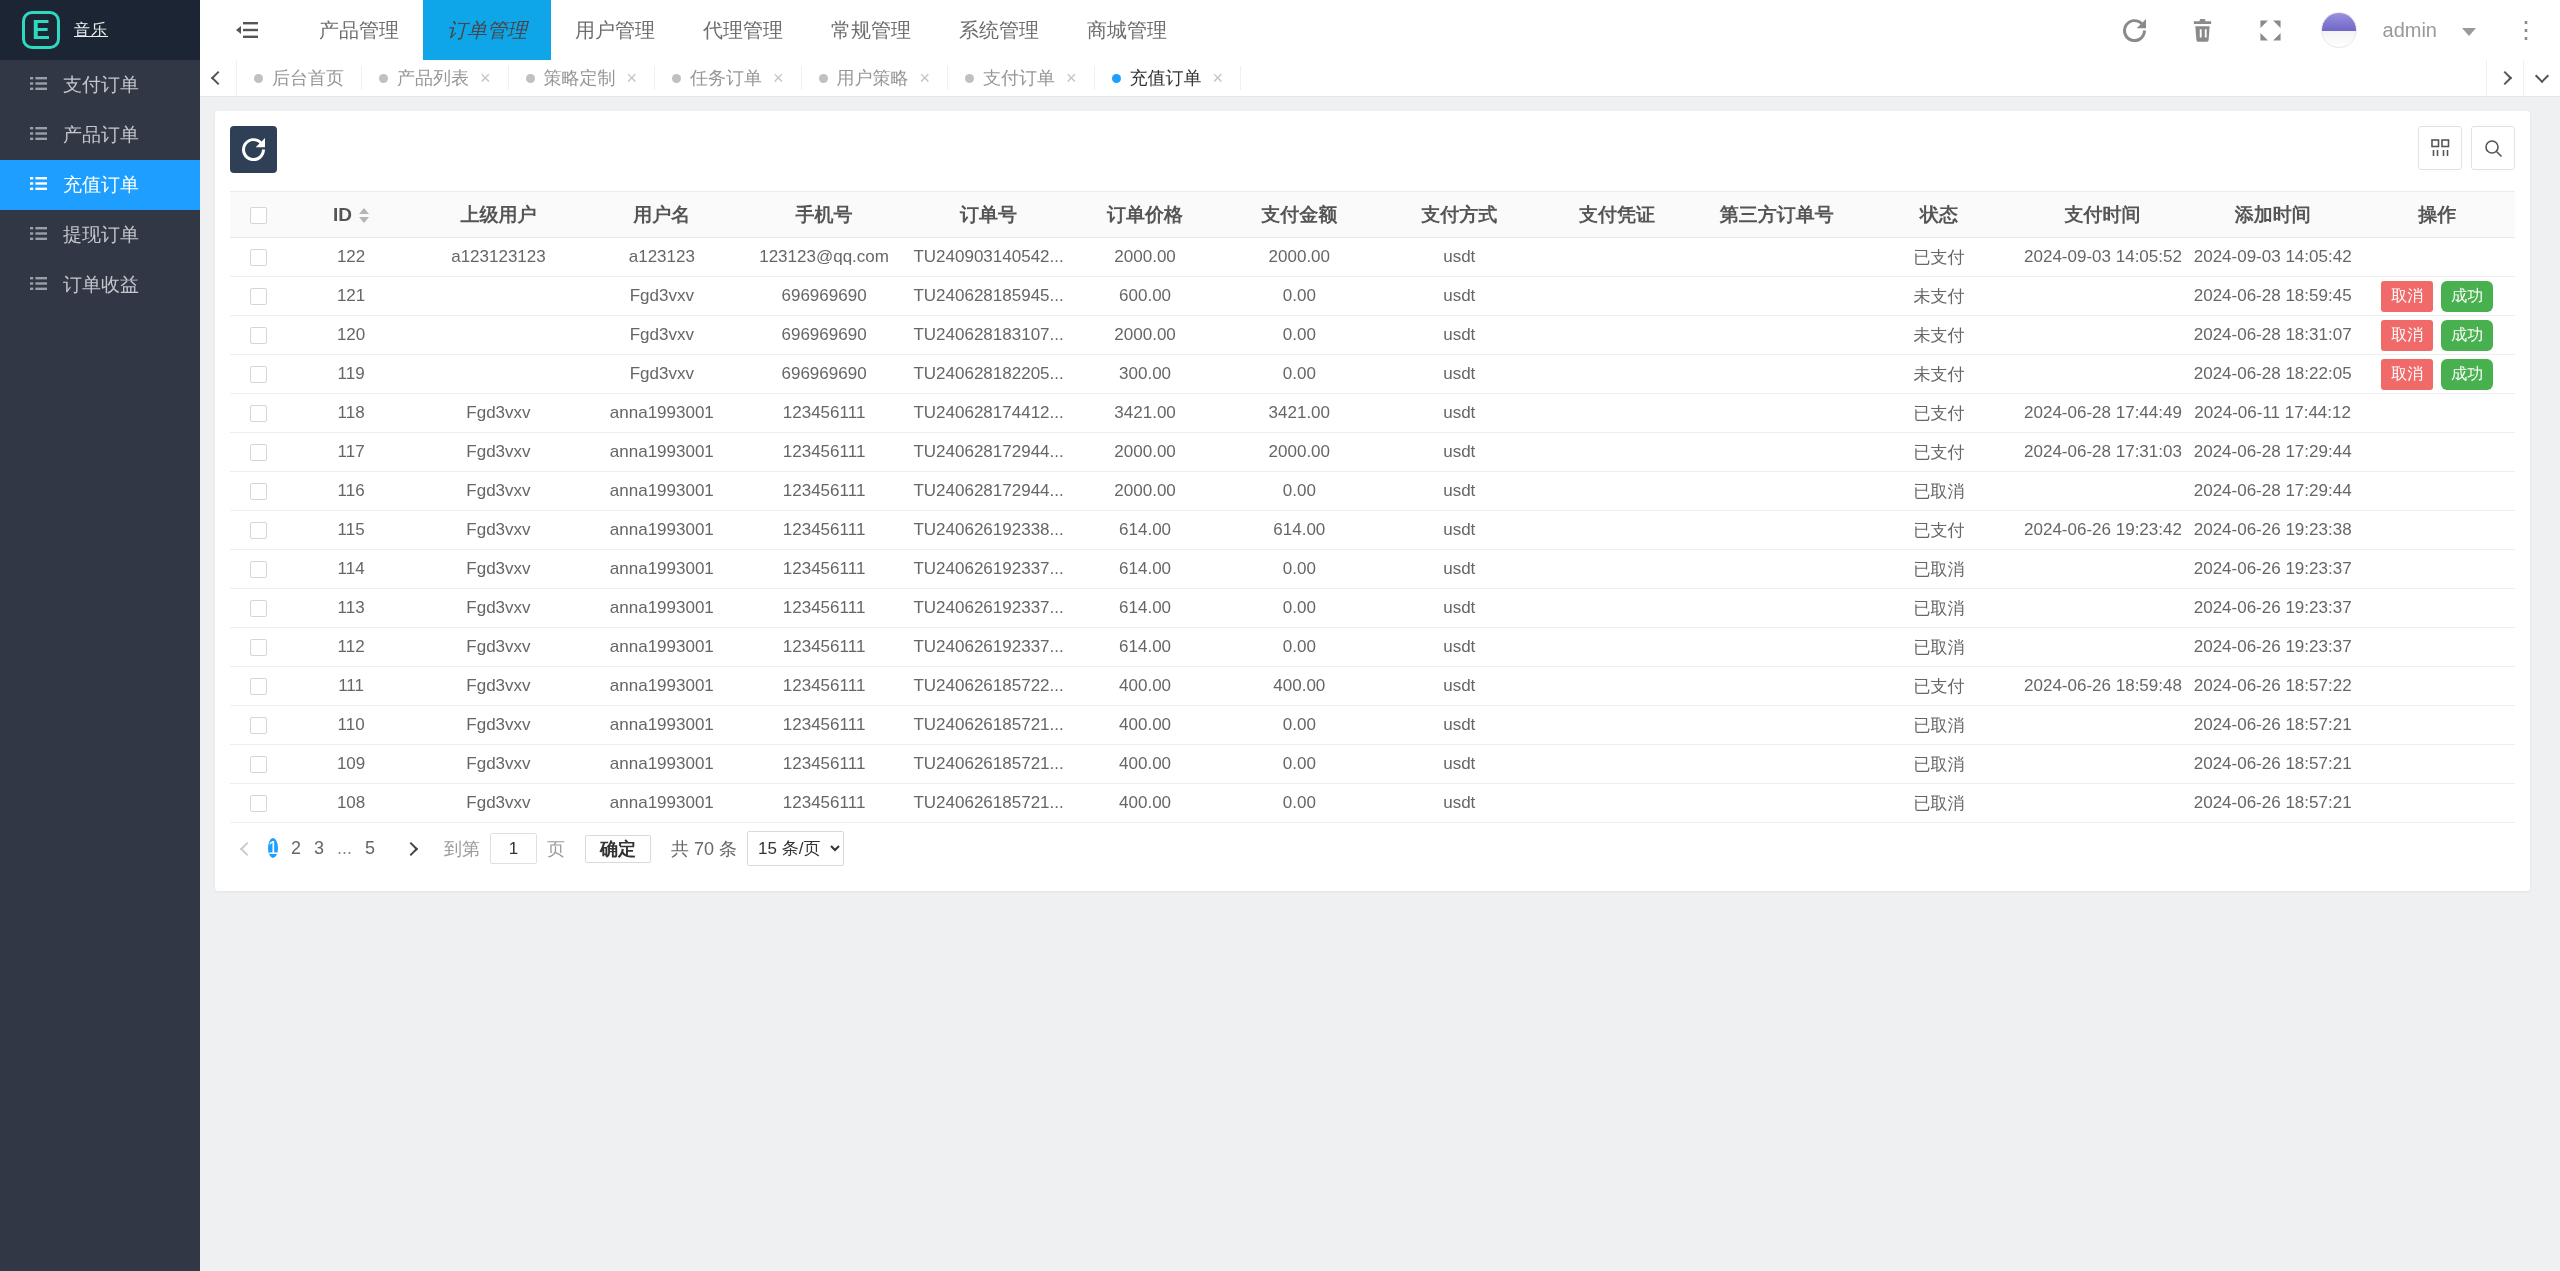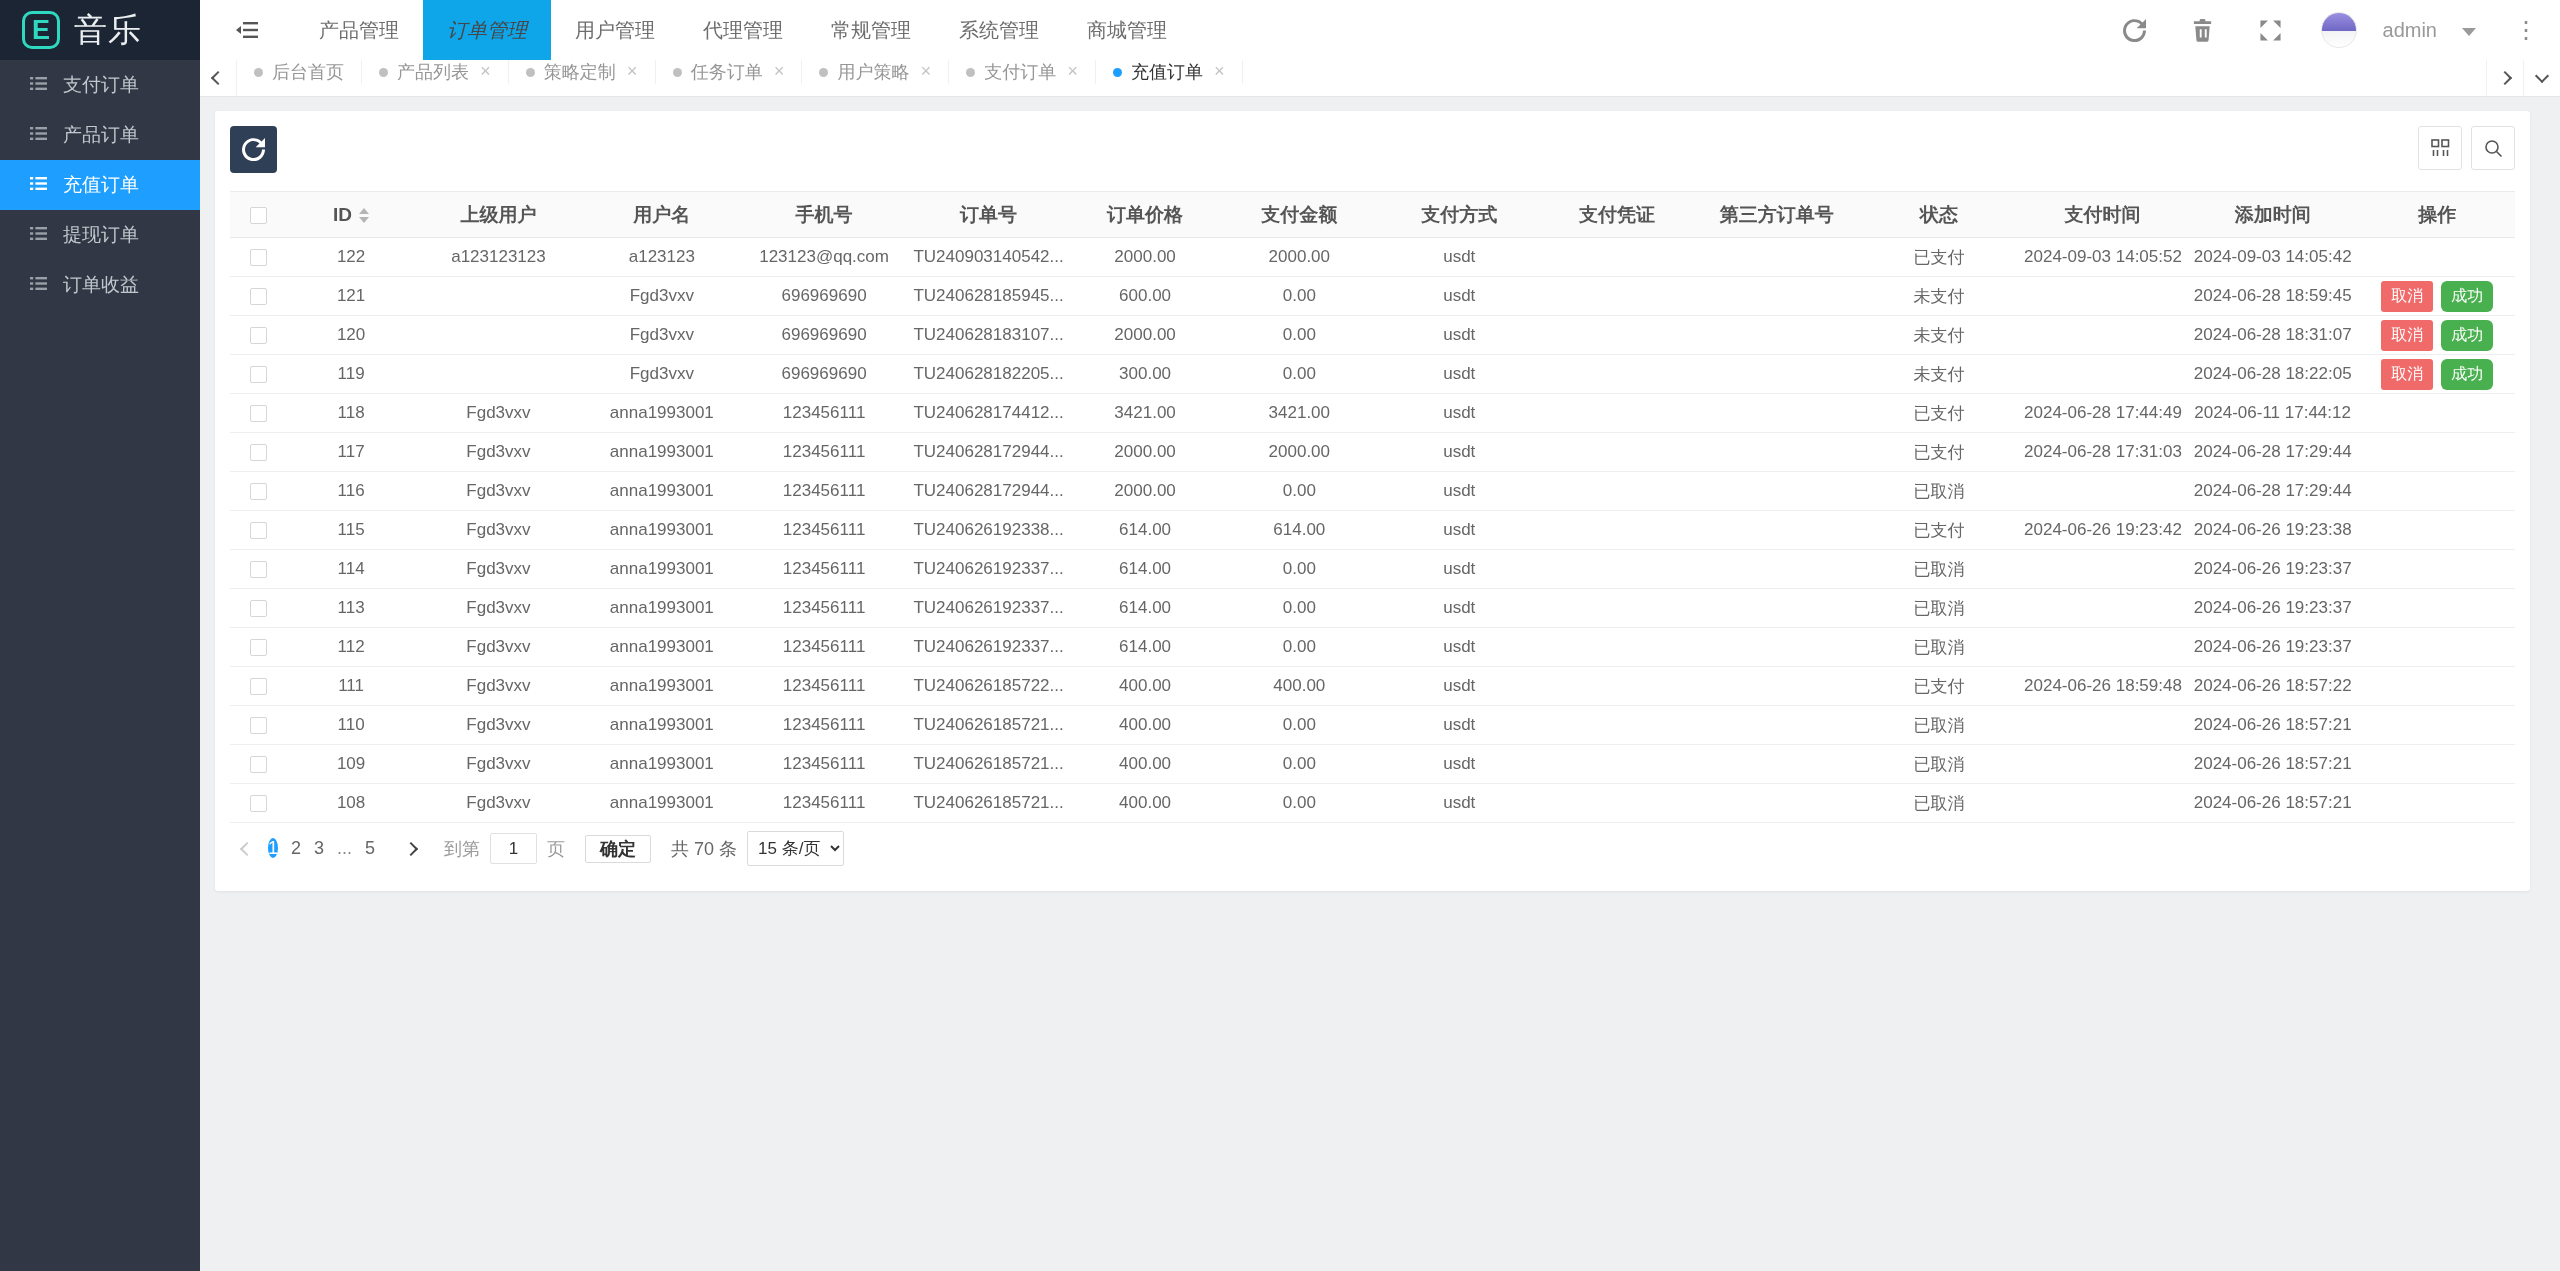--- a/index.html
+++ b/index.html
@@ -6,42 +6,42 @@
   html,body { margin:0; padding:0; }
   body {
     width:2560px; height:1271px; position:relative; overflow:hidden;
     background:#eef0f2; font-family:"Liberation Sans","DejaVu Sans",sans-serif;
     color:#666;
   }
   
   .header { position:absolute; top:0; left:0; right:0; height:60px; background:#fff; display:flex; align-items:stretch; z-index:5; }
   .logo { width:200px; background:#1c2533; display:flex; align-items:center; padding-left:22px; gap:14px; flex:none; }
   .logo-tile { width:38px; height:38px; border:3px solid #2fd9c0; border-radius:10px; display:flex; align-items:center; justify-content:center; color:#2fd9c0; font-weight:bold; font-size:27px; }
-  .logo-text { color:#eceff1; font-size:33px; letter-spacing:1px; }
+  .logo-text { color:#eceff1; font-size:16px; letter-spacing:1px;text-decoration:underline; }
   .collapse-btn { width:95px; display:flex; align-items:center; justify-content:center; cursor:pointer; }
   .topnav { display:flex; align-items:stretch; }
   .nav-item { padding:0 24px; display:flex; align-items:center; font-size:20px; color:#6e6e6e; cursor:pointer; }
   .nav-item.active { background:#0ea5e9; color:#474747;font-style:italic; }
   .header-right { margin-left:auto; display:flex; align-items:center; gap:16px; padding-right:12px; }
   .hicon { width:52px; height:60px; display:flex; align-items:center; justify-content:center; cursor:pointer; color:#8a8a8a; }
   .hicon svg { width:23px; height:23px; fill:#8a8a8a; }
   .avatar { width:36px; height:36px; border-radius:50%; flex:none; margin:0 10px 0 8px; border:1px solid #e8e8e8;
     background: linear-gradient(180deg,#9a90e0 0%,#6f66c4 54%,#f3f3f5 54%,#ffffff 100%); cursor:pointer; }
   .uname { font-size:20px; color:#999; cursor:pointer; }
   .caret-down { width:0; height:0; border-left:7px solid transparent; border-right:7px solid transparent; border-top:8px solid #9a9a9a; margin:4px 6px 0 9px; cursor:pointer; }
   .kebab { font-size:24px; color:#8a8a8a; padding:0 10px 0 16px; cursor:pointer; }
   
   .tabbar { position:absolute; left:200px; top:60px; right:0; height:37px; background:#fff; border-bottom:1px solid #e6e6e6; display:flex; align-items:stretch; }
   .tab-edge { width:37px; flex:none; display:flex; align-items:center; justify-content:center; border-right:1px solid #f0f0f0; cursor:pointer; }
   .tab-edge.right { border-right:none; border-left:1px solid #f0f0f0; }
   .chev { width:10px; height:10px; border-right:2px solid #555; border-bottom:2px solid #555; display:inline-block; }
   .chev.left  { transform:rotate(135deg); }
   .chev.right { transform:rotate(-45deg); }
   .chev.down  { transform:rotate(45deg); margin-top:-4px; }
-  .tabs { display:flex; align-items:flex-start; flex:1; overflow:hidden;font-family:Liberation Mono, monospace; }
+  .tabs { display:flex; align-items:center; flex:1; overflow:hidden; }
   .tab { display:flex; align-items:center; gap:9px; padding:0 17px; border-right:1px solid #f0f0f0; font-size:18px; color:#969696; cursor:pointer; white-space:nowrap; }
   .tab .dot { width:9px; height:9px; border-radius:50%; background:#c0c0c0; flex:none; }
   .tab.active { color:#333; }
   .tab.active .dot { background:#1e9fff; }
   .tab .close { color:#c3c3c3; font-size:18px; margin-left:2px; cursor:pointer; }
   
   .sidebar { position:absolute; left:0; top:60px; bottom:0; width:200px; background:#313744; }
   .side-item { height:50px; display:flex; align-items:center; gap:16px; padding-left:30px; color:#c2c7cd; font-size:19px; cursor:pointer; }
   .side-item svg { width:17px; height:15px; fill:#99a0a8; flex:none; }
   .side-item.active { background:#1e9fff; color:#fff; }

